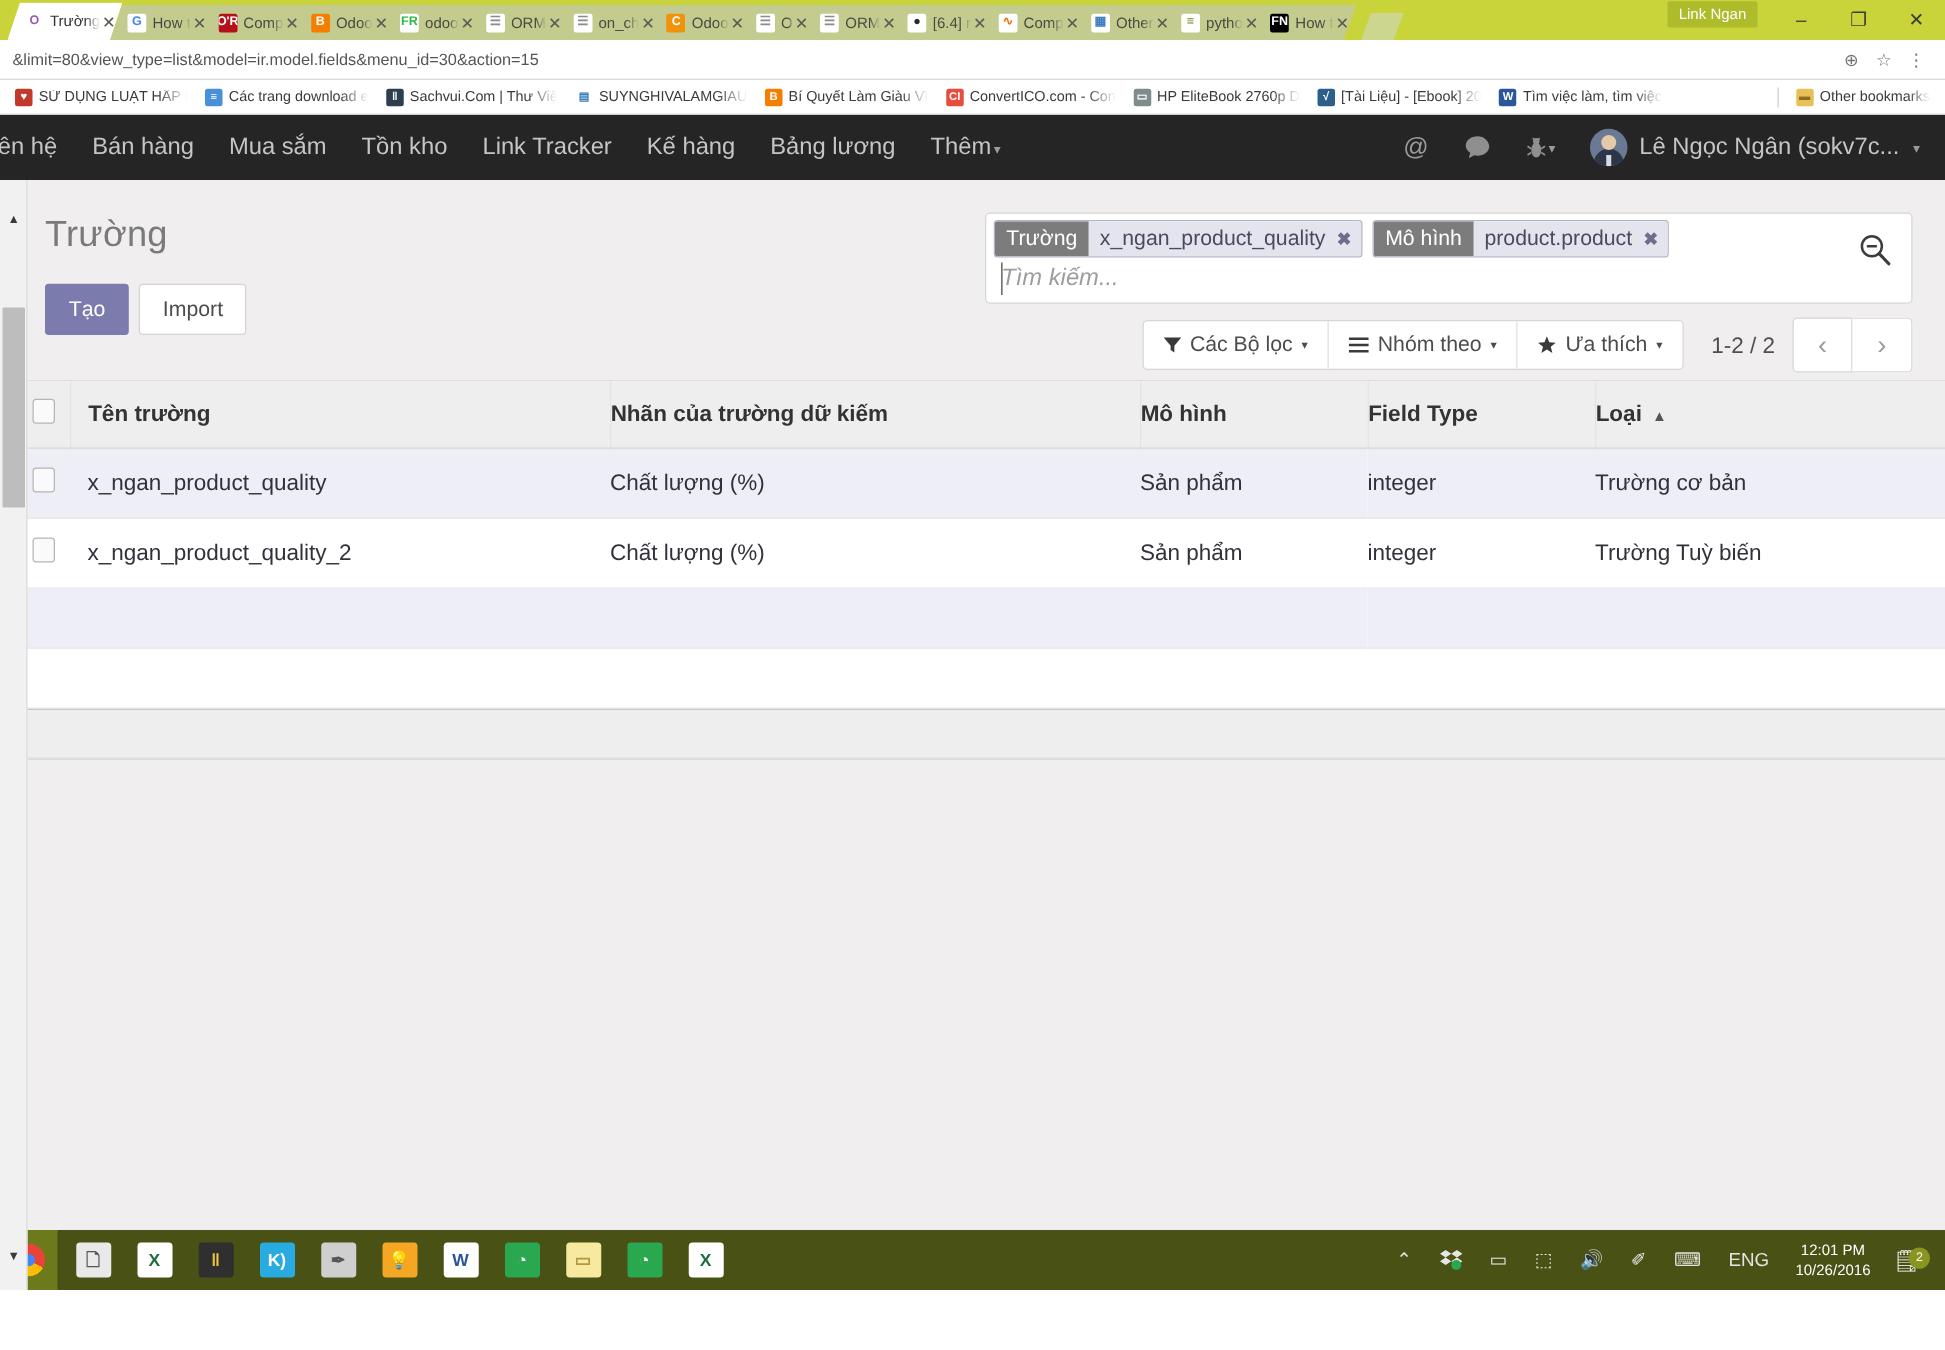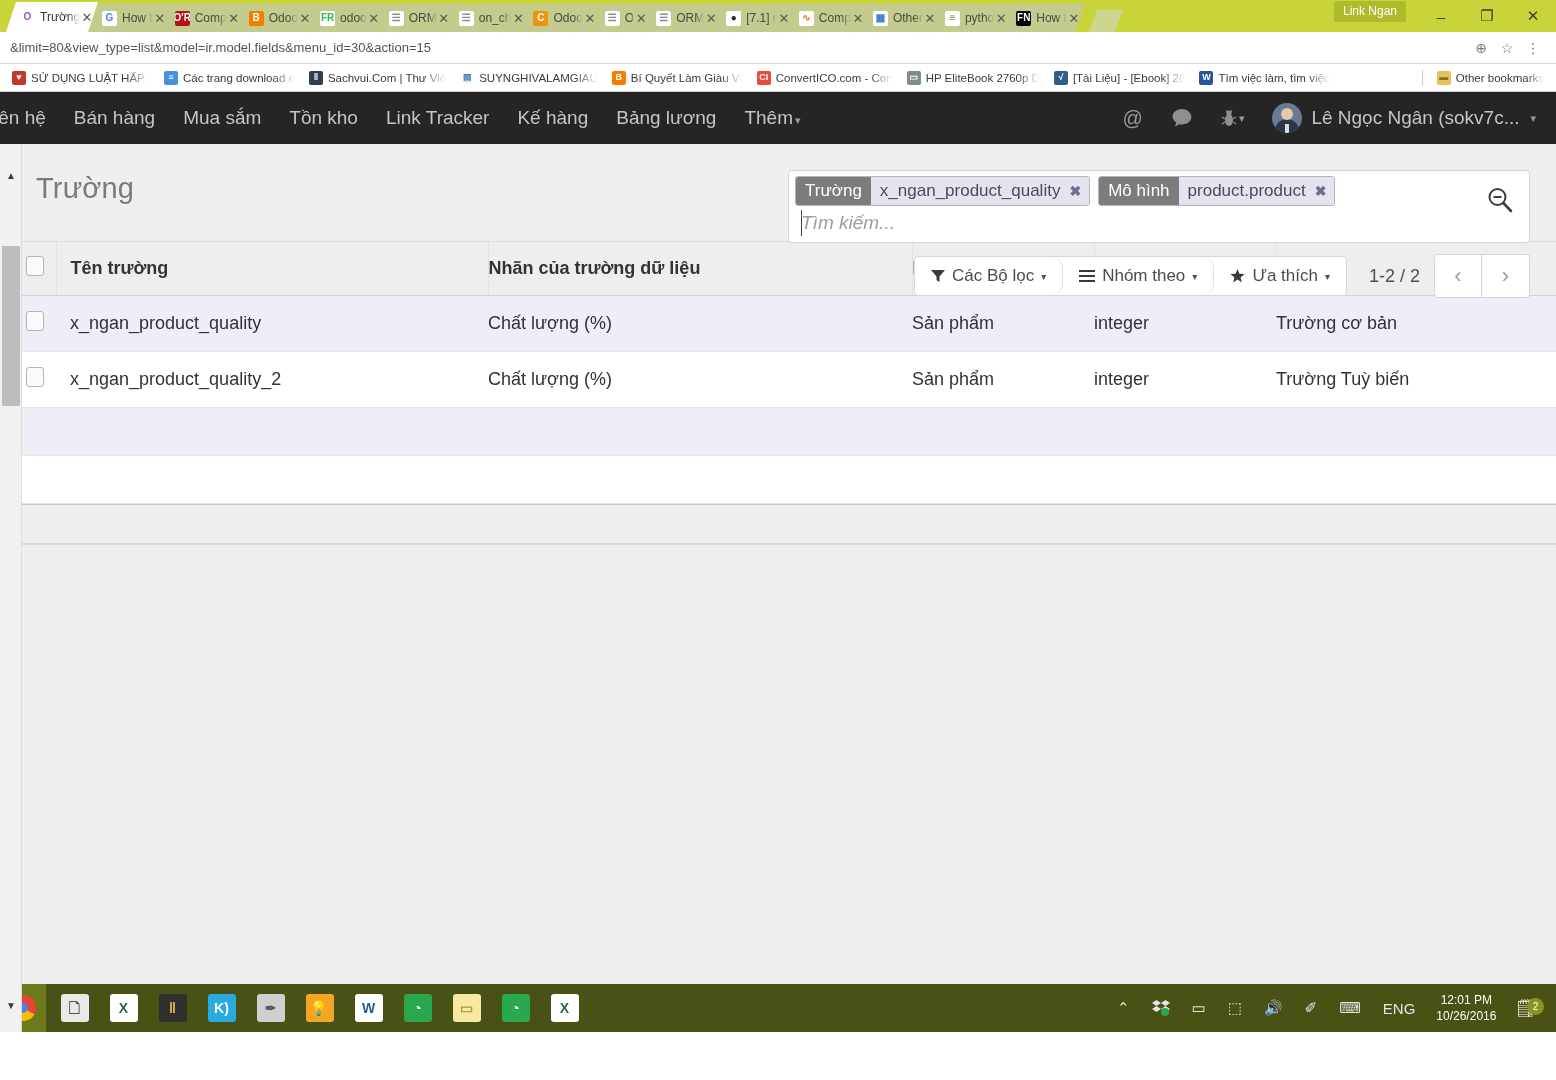--- a/index.html
+++ b/index.html
@@ -130,21 +130,21 @@
     position:absolute; right:14px; top:14px; width:30px; height:30px;
   }
   .mag svg { width:30px; height:30px; display:block; }
   .search-input-line { padding:6px 4px 5px 6px; position:relative;font-style:italic; }
   .search-caret { position:absolute; left:6px; top:4px; width:1px; height:26px; background:#444; }
   .search-ph { font-size:19px; color:#9d9d9d; }
 
   .filter-row { position:absolute; right:26px; top:110px; display:flex; align-items:center; gap:0; }
   .fbar { display:flex; background:#fff; border:1px solid #d6d6d6; border-radius:4px; overflow:hidden; }
   .fbar .fb { font-size:17px; color:#4c4c4c; padding:9px 16px; display:flex; align-items:center; gap:7px;
-              border-right:1px solid #e0e0e0;border-radius:11px; }
+              border-right:1px solid #e0e0e0; }
   .fbar .fb:last-child { border-right:none; }
   .fbar .fb .dc { font-size:10px; }
   .pager { display:flex; align-items:center; margin-left:22px; gap:0;justify-content:flex-end; }
   .pager .cnt { font-size:18px; color:#4f4f4f; margin-right:14px; }
   .pgbtn { width:48px; height:44px; background:#fff; border:1px solid #d6d6d6; color:#9b9b9b;
            display:flex; align-items:center; justify-content:center; font-size:22px; }
   .pgbtn.first { border-radius:4px 0 0 4px; }
   .pgbtn.last { border-radius:0 4px 4px 0; border-left:none; }
 
   
@@ -258,21 +258,21 @@
           <span class="ttl">O</span>
           <span class="xc">✕</span>
         </div>
         <div class="tab">
           <span class="fav" style="background:#ffffff;color:#8c8c8c">☰</span>
           <span class="ttl">ORM</span>
           <span class="xc">✕</span>
         </div>
         <div class="tab">
           <span class="fav" style="background:#ffffff;color:#24292e">●</span>
-          <span class="ttl">[7.1] r</span>
+          <span class="ttl">[6.4] r</span>
           <span class="xc">✕</span>
         </div>
         <div class="tab">
           <span class="fav" style="background:#ffffff;color:#e8710a">∿</span>
           <span class="ttl">Comp</span>
           <span class="xc">✕</span>
         </div>
         <div class="tab">
           <span class="fav" style="background:#ffffff;color:#3b7dbd">▦</span>
           <span class="ttl">Other</span>
@@ -396,20 +396,26 @@
       <div class="lscroll">
         <div class="arrow top">▲</div>
         <div class="thumb"></div>
         <div class="arrow bot">▼</div>
       </div>
 
       <div class="sheet-head">
         <div class="page-title">Trường</div>
       </div>
 
+      <div class="ctrl-row">
+        <div class="btn-group-left">
+          <div class="btn primary">Tạo</div>
+          <div class="btn">Import</div>
+        </div>
+      </div>
 
       <div class="searchview">
         <div class="facets">
           <div class="facet">
             <span class="fname">Trường</span>
             <span class="fval">
               <span>x_ngan_product_quality</span>
               <span class="fx">✖</span>
             </span>
           </div>
@@ -476,21 +482,21 @@
             <col style="width:182px">
               <col style="width:182px">
               <col>
           </colgroup>
           <thead>
             <tr>
               <th class="cb-cell">
                 <span class="cb"></span>
               </th>
               <th class="col1">Tên trường</th>
-              <th>Nhãn của trường dữ liệu</th>
+              <th>Nhãn của trường dữ kiếm</th>
               <th>Mô hình</th>
               <th>Field Type</th>
               <th style="border-right:none">
                 <span>Loại</span><span class="sortarrow">▲</span>
               </th>
             </tr>
           </thead>
           <tbody id="rows-holder">
               <tr class="r-odd">
                 <td class="cb-cell"><span class="cb"></span></td>

